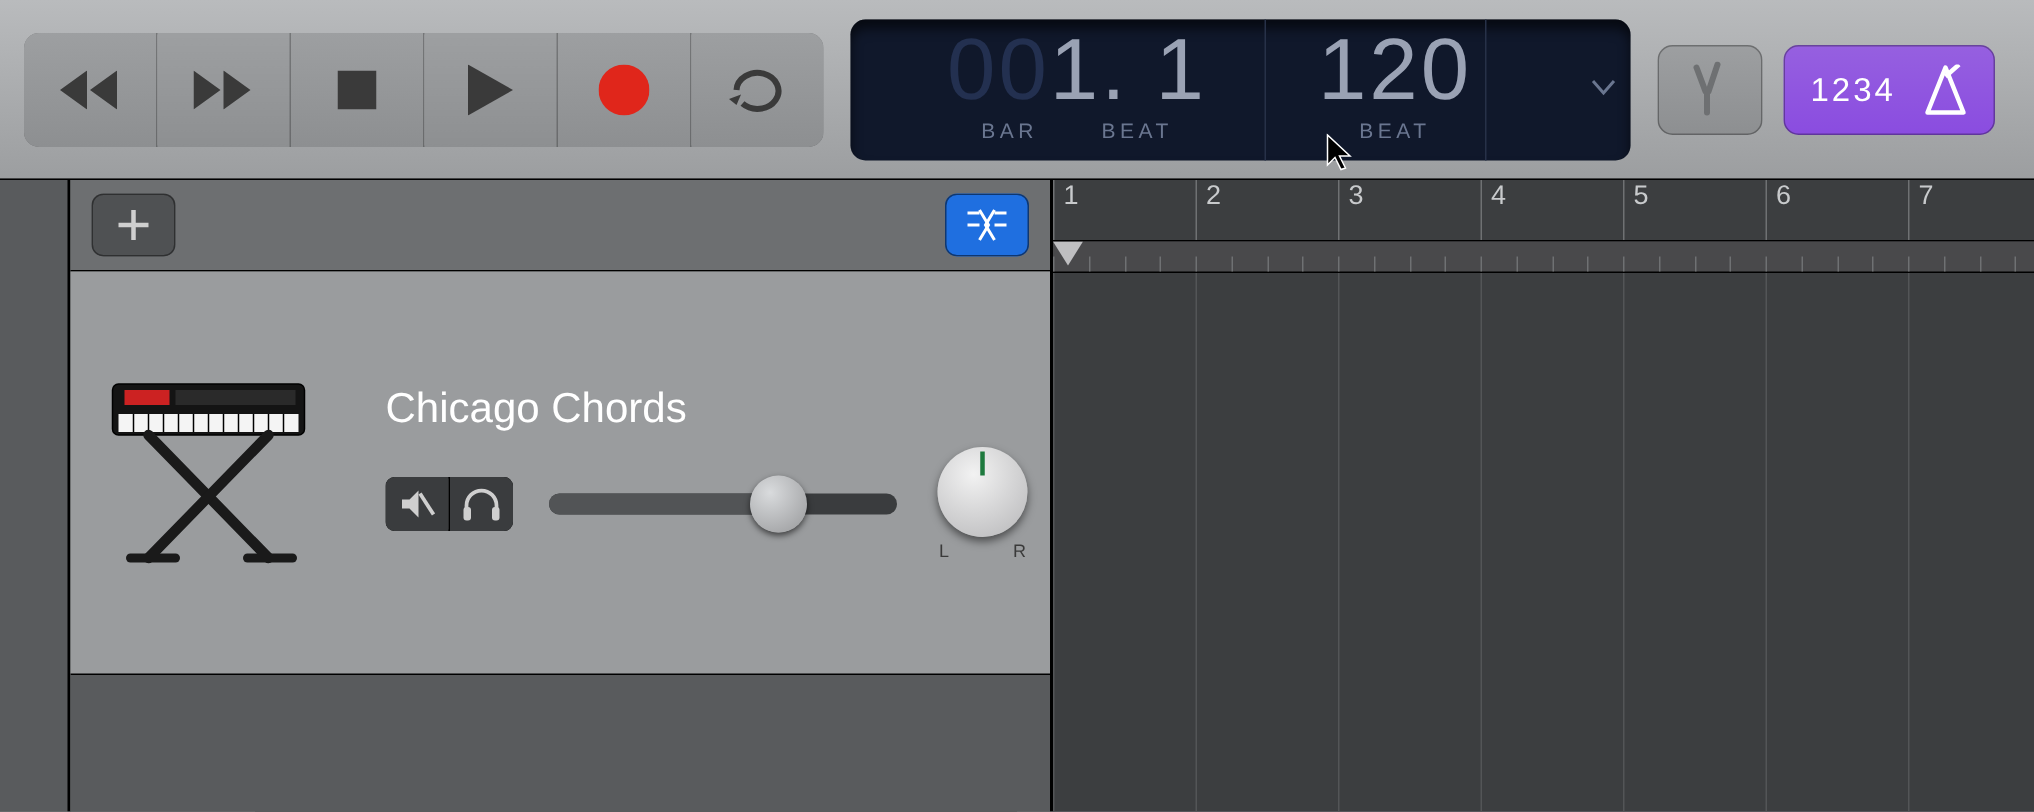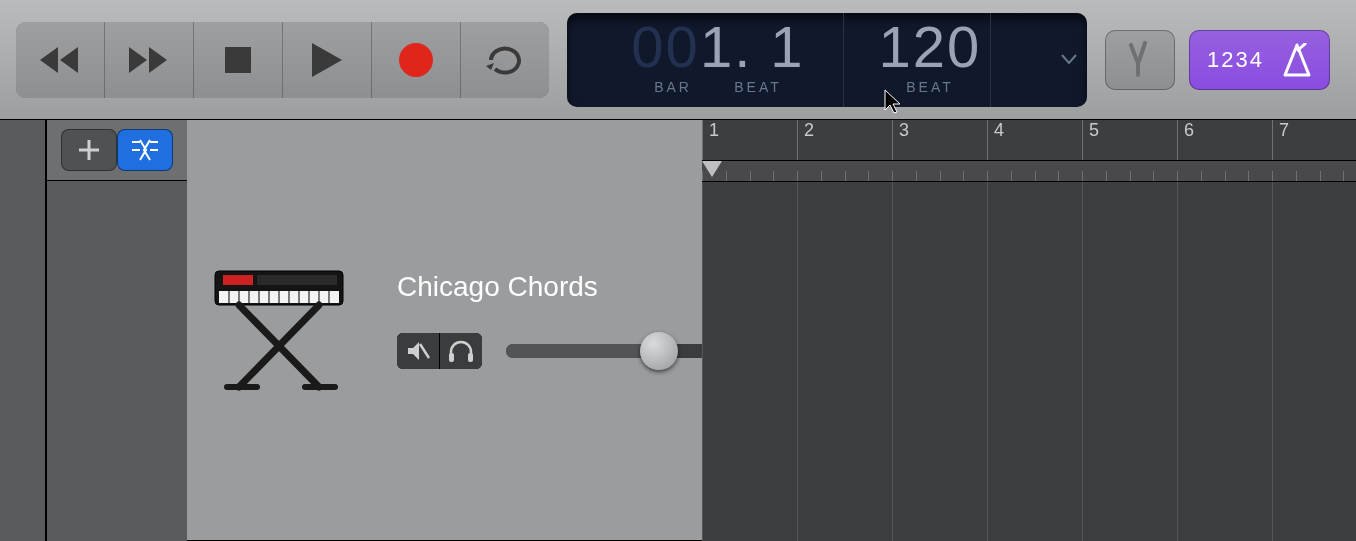--- a/index.html
+++ b/index.html
@@ -19,21 +19,21 @@
   .keyarea{flex:1;display:flex;flex-direction:column;align-items:center;justify-content:center;color:#9aa2b4;font-size:24px;}
   .lcd .chev{position:absolute;right:10px;top:38px;color:#6a7690;}
   
   .rtwrap{display:flex;gap:14px;margin-left:18px;}
   .sbtn{height:60px;min-width:70px;border-radius:10px;display:flex;align-items:center;justify-content:center;background:linear-gradient(#9d9fa1,#8d8f91);box-shadow:inset 0 0 0 1px rgba(0,0,0,.3);}
   .purple{background:linear-gradient(#9660e0,#8a4ce0);color:#fff;gap:18px;padding:0 18px;}
   .purple span{font-size:22px;letter-spacing:2px;}
   
   .main{display:flex;height:calc(541px - 120px);}
   .leftbar{width:45px;background:#595b5d;border-right:2px solid #000;}
-  .trackpane{width:653px;background:#595b5d;display:flex;flex-direction:row;border-right:2px solid #000;}
+  .trackpane{width:653px;background:#595b5d;display:flex;flex-direction:column;border-right:2px solid #000;}
   .trackhdr{height:60px;background:#6d6f71;border-bottom:1px solid #000;display:flex;align-items:center;justify-content:space-between;padding:0 14px;}
   .addbtn{width:56px;height:42px;border-radius:8px;background:#4f5153;display:flex;align-items:center;justify-content:center;box-shadow:inset 0 0 0 1px rgba(0,0,0,.4);}
   .filterbtn{height:42px;width:56px;border-radius:8px;background:#1f6fe0;display:flex;align-items:center;justify-content:center;box-shadow:inset 0 0 0 1px rgba(0,0,0,.5);}
   .track{flex:0 0 268px;background:#9a9c9e;border-bottom:1px solid #000;display:flex;align-items:center;padding-left:20px;}
   .kbimg{width:150px;height:130px;position:relative;}
   .trackinfo{margin-left:40px;}
   .trackname{color:#fff;font-size:28px;font-weight:500;}
   .trackctrl{display:flex;align-items:center;gap:24px;margin-top:10px;}
   .mutesolo{display:flex;border-radius:6px;overflow:hidden;box-shadow:inset 0 0 0 1px #000;}
   .msbtn{width:42px;height:36px;background:#3a3c3e;display:flex;align-items:center;justify-content:center;}

